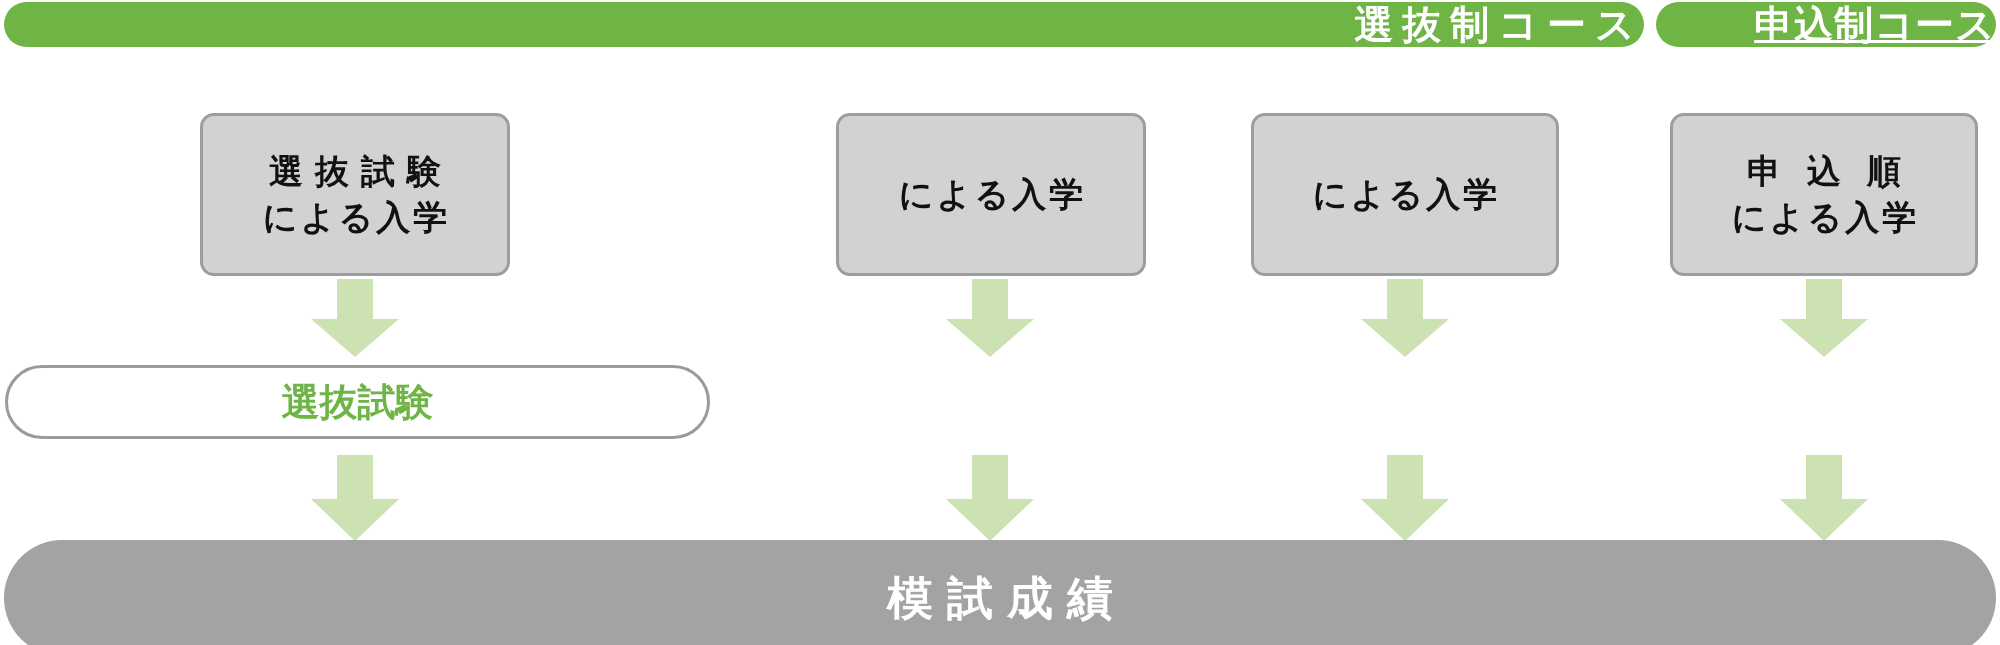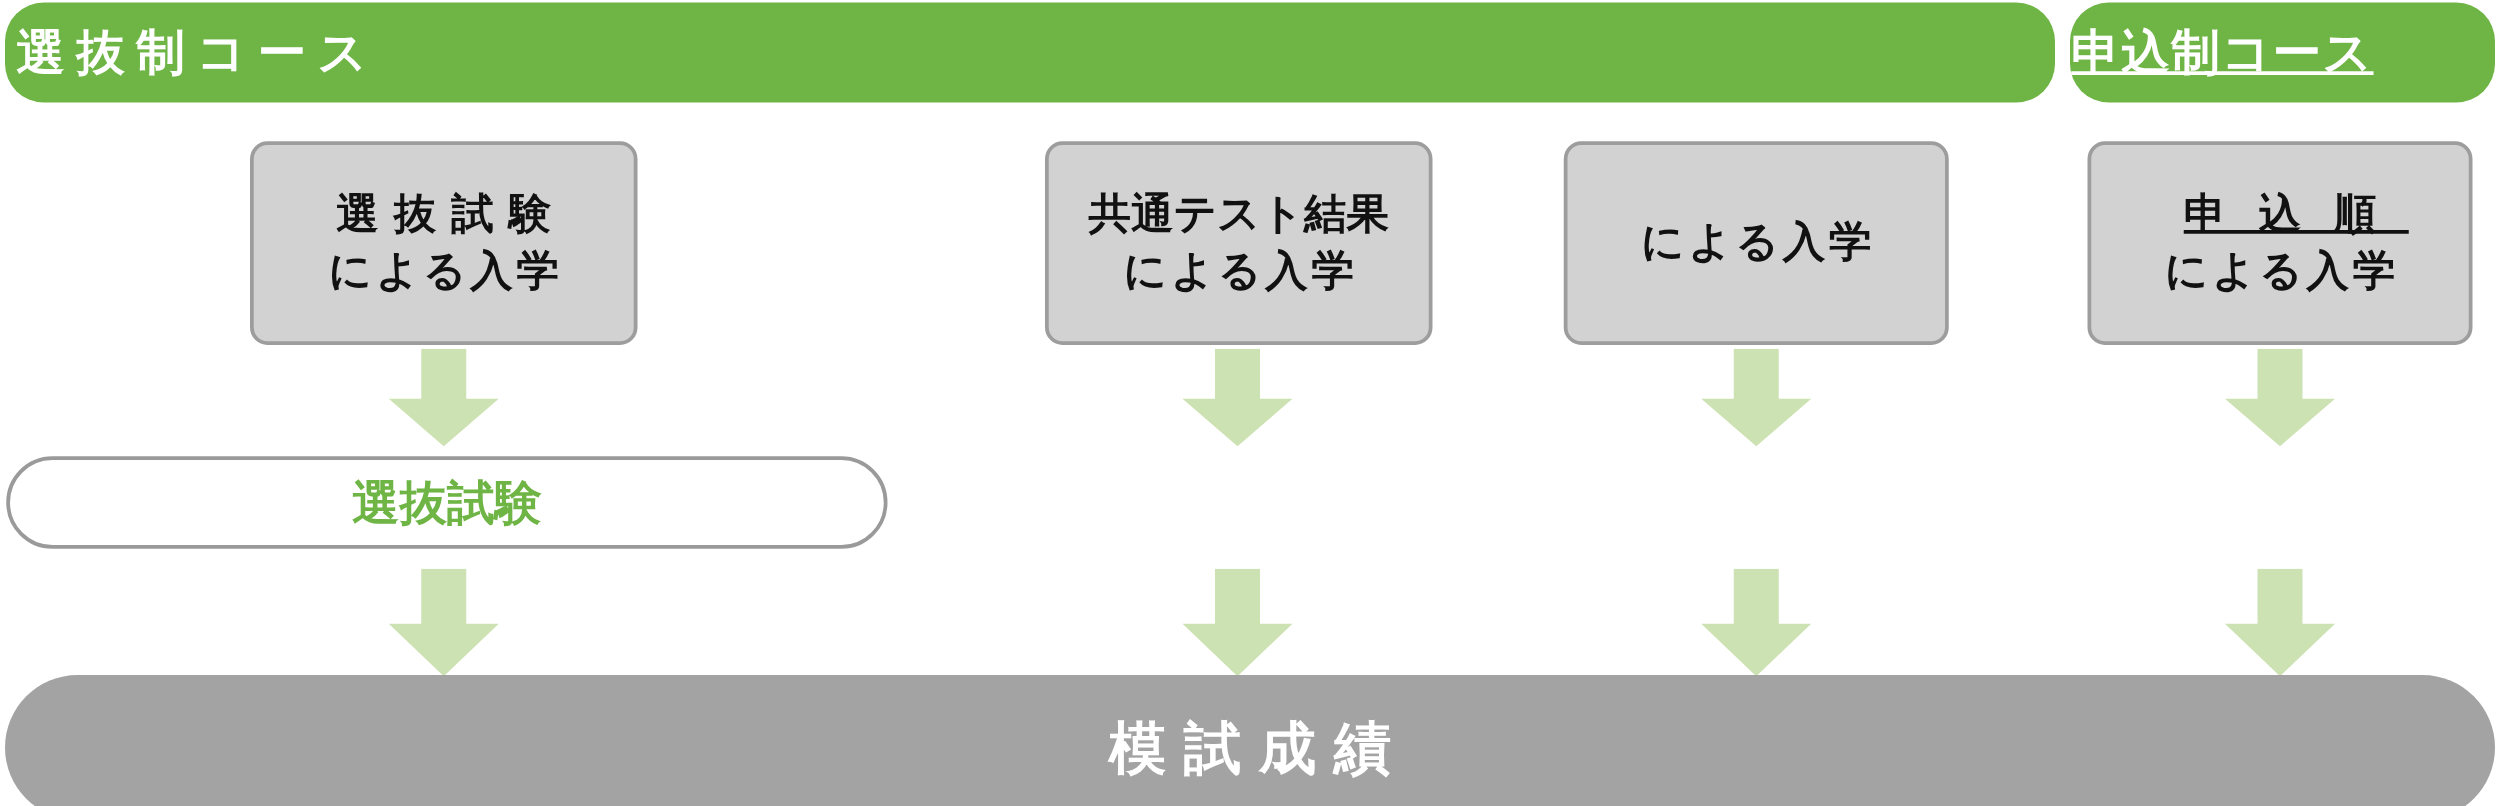--- a/index.html
+++ b/index.html
@@ -15,26 +15,26 @@
     width: 2000px;
     height: 645px;
     background: #ffffff;
     overflow: hidden;
   }
 
   
   .course-bar {
     position: absolute;
     top: 2px;
-    height: 80px;
+    height: 45px;
     background: #6eb545;
     border-radius: 31px;
     display: flex;
     align-items: center;
-    justify-content: flex-start;
+    justify-content: flex-end;
     color: #ffffff;
     font-weight: bold;
     font-size: 39px;
     line-height: 1;
     white-space: nowrap;
   }
   .course-bar.selective {
     left: 4px;
     width: 1640px;
     letter-spacing: 9px;
@@ -70,21 +70,21 @@
   .entry-box .line1 { display: block; }
   .entry-box .line2 { display: block; letter-spacing: 3px; text-indent: 3px; }
 
   .entry-box.b1 { left: 200px;  width: 310px; }
   .entry-box.b1 .line1 { letter-spacing: 12px; text-indent: 12px; }
   .entry-box.b2 { left: 836px;  width: 310px; }
   .entry-box.b2 .line1 { letter-spacing: 0px; }
   .entry-box.b3 { left: 1251px; width: 308px; }
   .entry-box.b3 .line1 { letter-spacing: 12px; text-indent: 12px; }
   .entry-box.b4 { left: 1670px; width: 308px; }
-  .entry-box.b4 .line1 { letter-spacing: 26px; text-indent: 26px; text-decoration: underline; }
+  .entry-box.b4 .line1 { letter-spacing: 26px; text-indent: 26px; }
 
   
   .arrow {
     position: absolute;
     width: 88px;
   }
   .arrow svg { display: block; width: 100%; height: 100%; }
   .arrow-row-top    { top: 279px; height: 78px; }
   .arrow-row-bottom { top: 455px; height: 86px; }
 
@@ -144,21 +144,20 @@
   <div class="course-bar application">
     <span>申込制コース</span>
   </div>
 
   <div class="entry-box b1">
     <span class="line1">選抜試験</span>
     <span class="line2">による入学</span>
   </div>
 
   <div class="entry-box b2">
-    <span class="line1">共通テスト結果</span>
     <span class="line2">による入学</span>
   </div>
 
   <div class="entry-box b3">
     <span class="line2">による入学</span>
   </div>
 
   <div class="entry-box b4">
     <span class="line1">申込順</span>
     <span class="line2">による入学</span>

